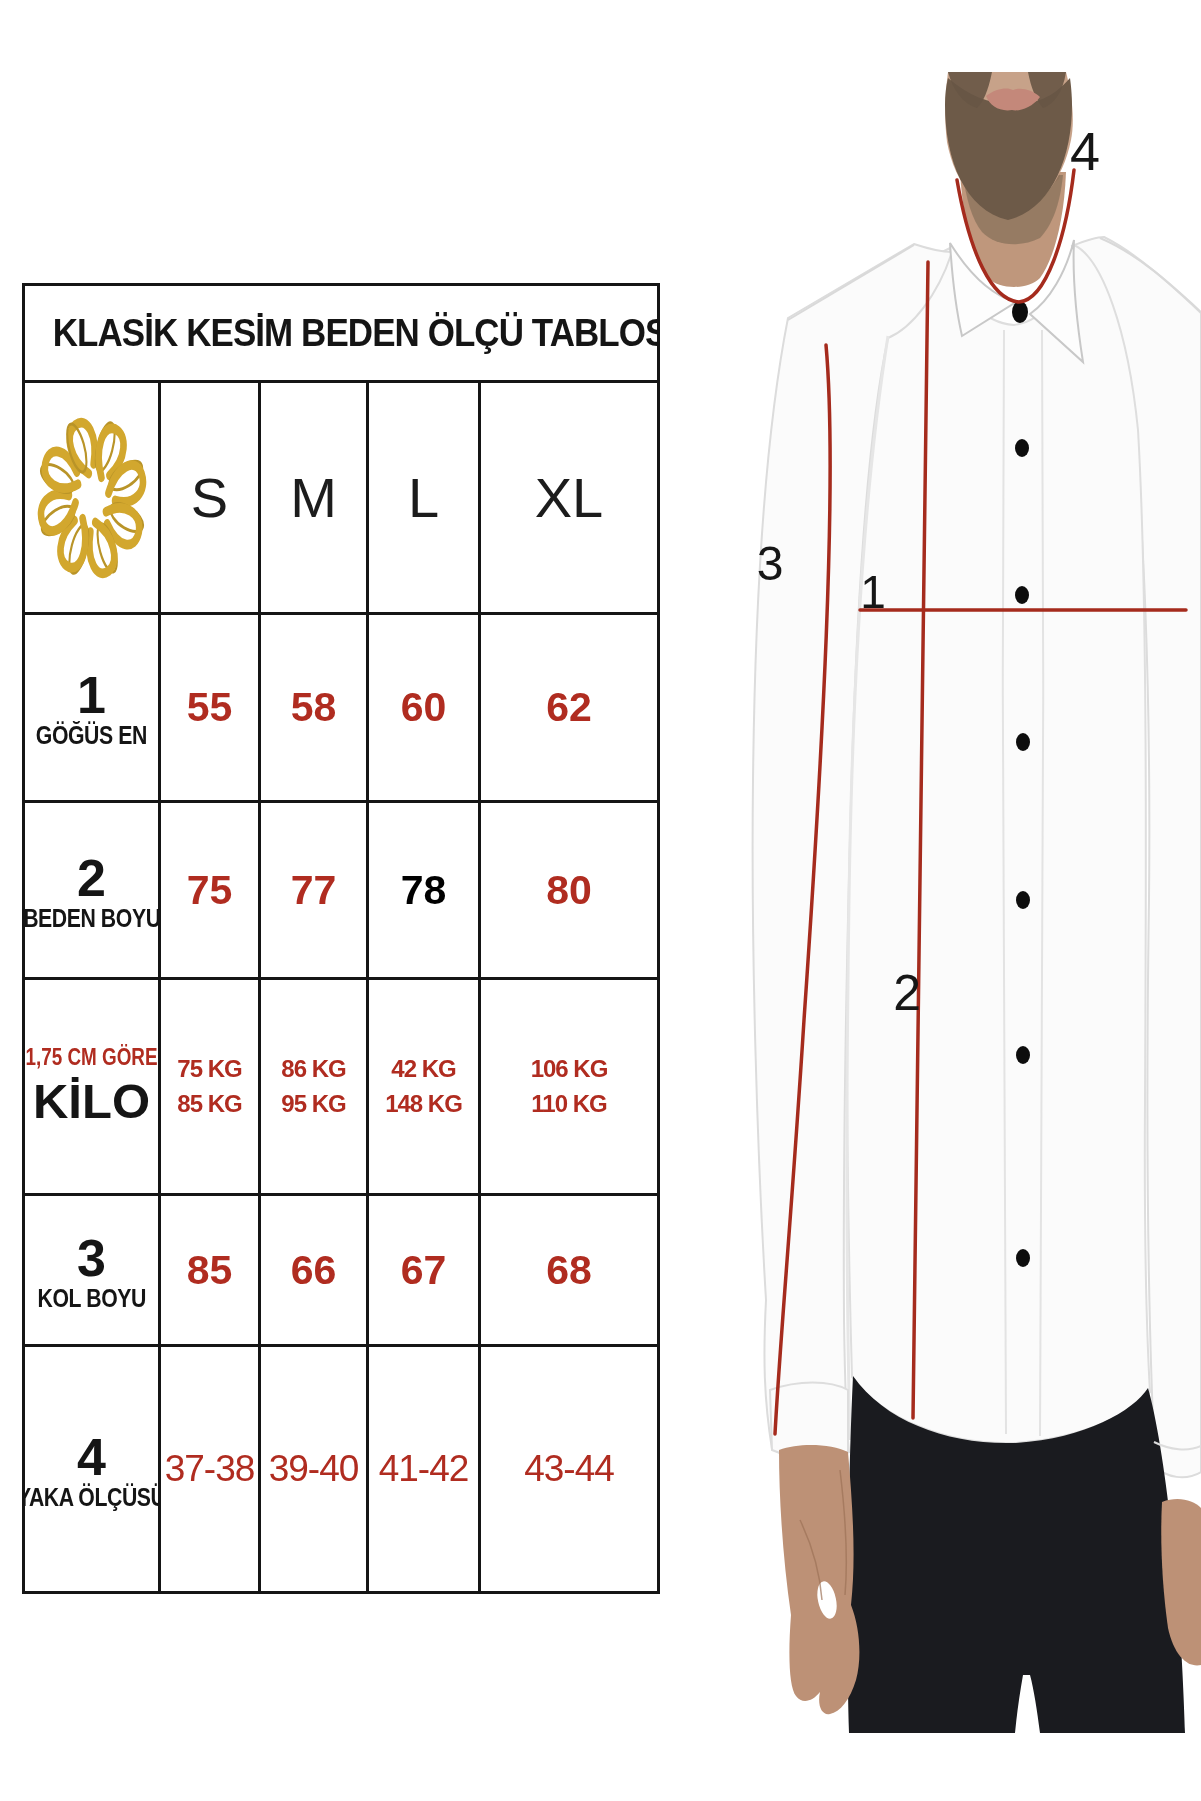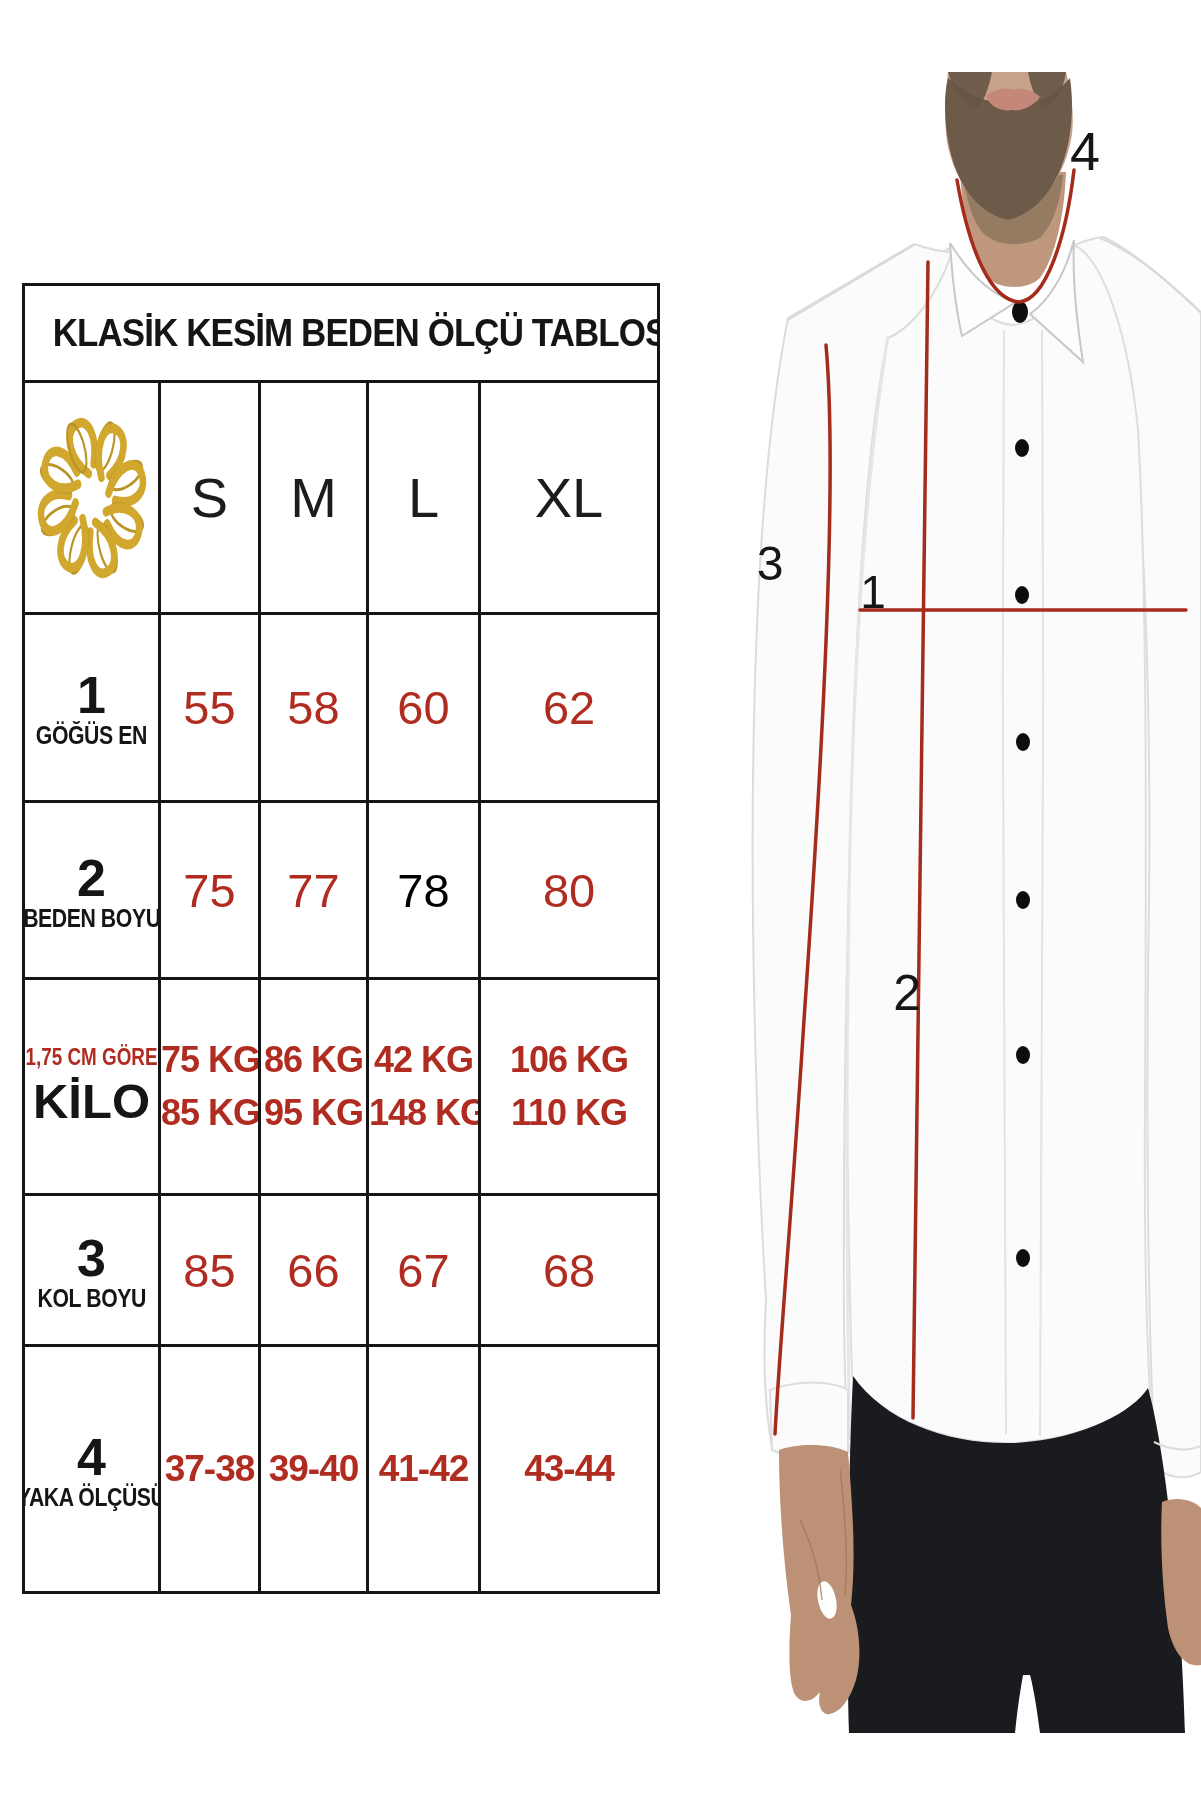--- a/index.html
+++ b/index.html
@@ -14,23 +14,23 @@
           transform:scaleX(.92);white-space:nowrap;}
   tr.hdr-row{height:232px;}
   .size-letter{font-size:56px;font-weight:500;color:#1c1c1c;}
   .rowlabel{display:flex;flex-direction:column;justify-content:space-between;align-items:center;
           height:100%;box-sizing:border-box;padding:14px 0 10px 0;}
   .row-num{font-size:52px;font-weight:600;line-height:1;}
   .row-sub{font-size:25px;font-weight:600;letter-spacing:-.5px;transform:scaleX(.85);white-space:nowrap;}
   .kilo-head{display:flex;flex-direction:column;justify-content:center;align-items:center;height:100%;}
   .kilo-top{font-weight:bold;font-size:23px;transform:scaleX(.82);white-space:nowrap;line-height:1.3;}
   .kilo-main{font-size:49px;font-weight:700;line-height:1.15;}
-  .val{font-size:47px;font-weight:400;}
-  .val-kg{font-size:36px;font-weight:600;line-height:1.45;white-space:nowrap;letter-spacing:-1px;}
-  .val-yaka{font-size:37px;font-weight:700;white-space:nowrap;letter-spacing:-1px;}
+  .val{font-size:41px;font-weight:700;}
+  .val-kg{font-size:24px;font-weight:600;line-height:1.45;white-space:nowrap;letter-spacing:-1px;}
+  .val-yaka{font-size:37px;font-weight:400;white-space:nowrap;letter-spacing:-1px;}
   tr.r1{height:188px;} tr.r2{height:177px;} tr.r3{height:216px;} tr.r4{height:151px;} tr.r5{height:247px;}
   .logo-wrap{display:flex;align-items:center;justify-content:center;height:100%;}
   
   svg.figure{position:absolute;left:0;top:0;}
   svg.figure text{font-family:"Liberation Sans",sans-serif;font-weight:500;fill:#161616;}
 </style>
 </head>
 <body>
 
 <div class="canvas">

